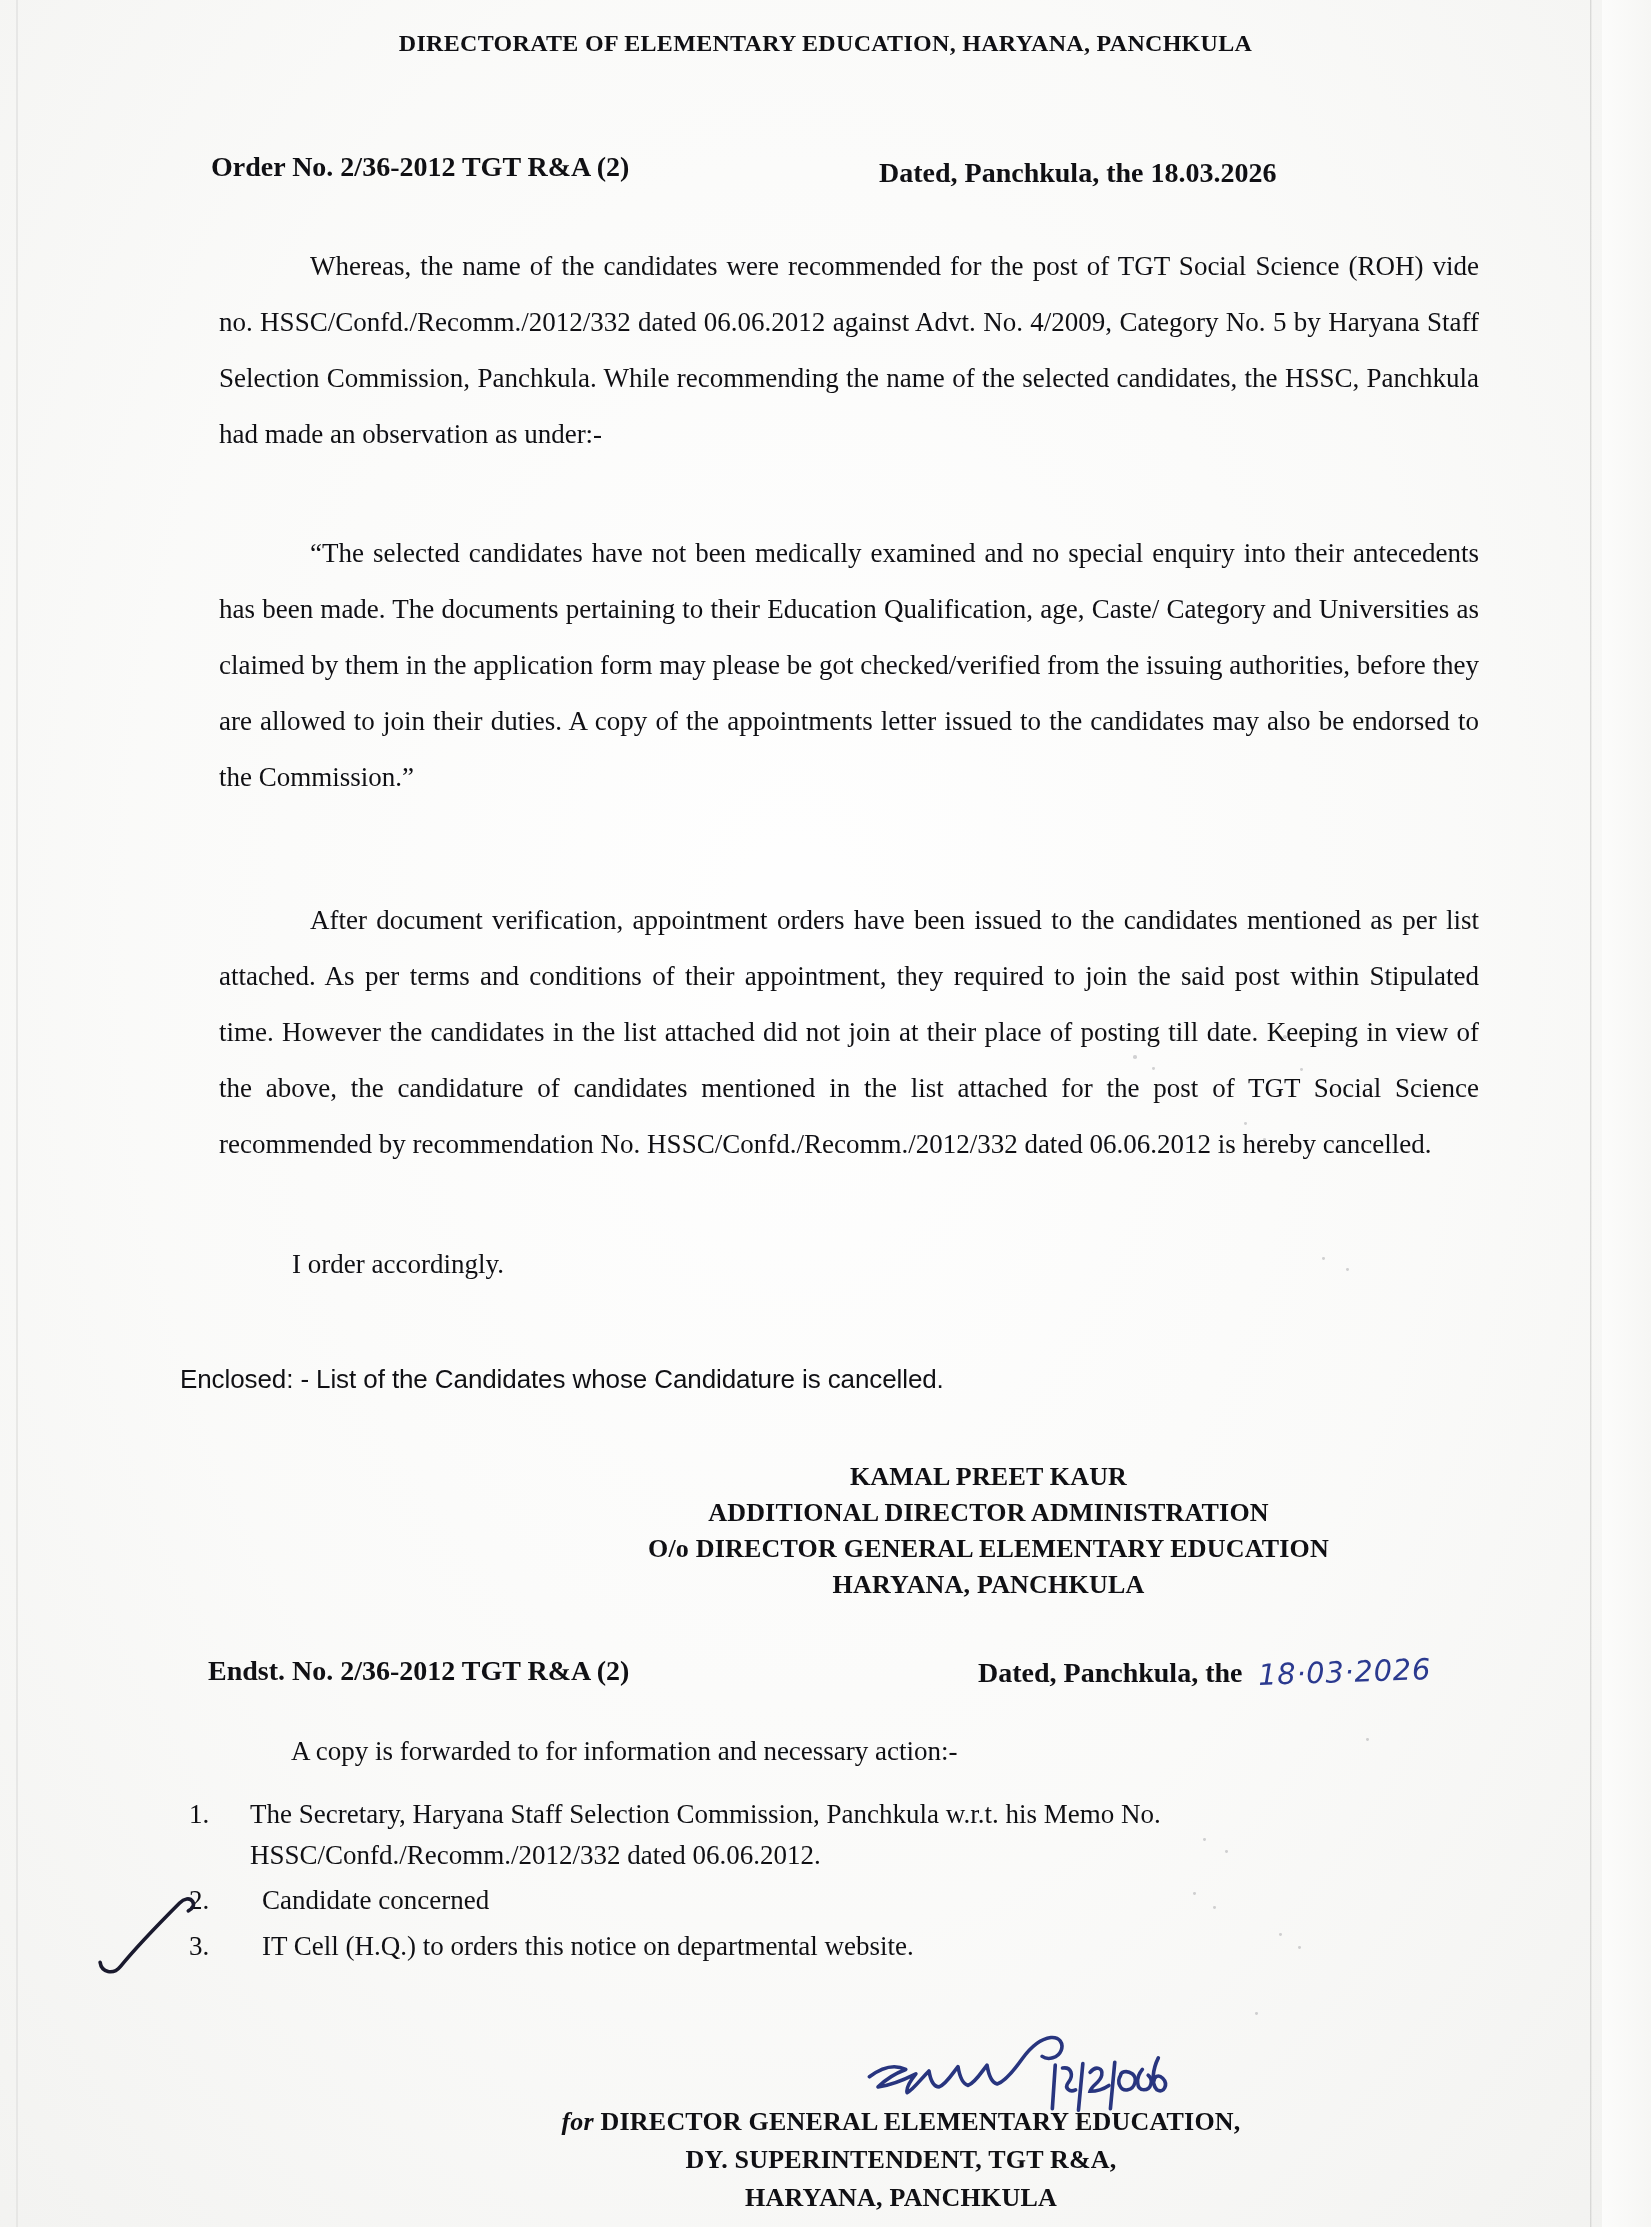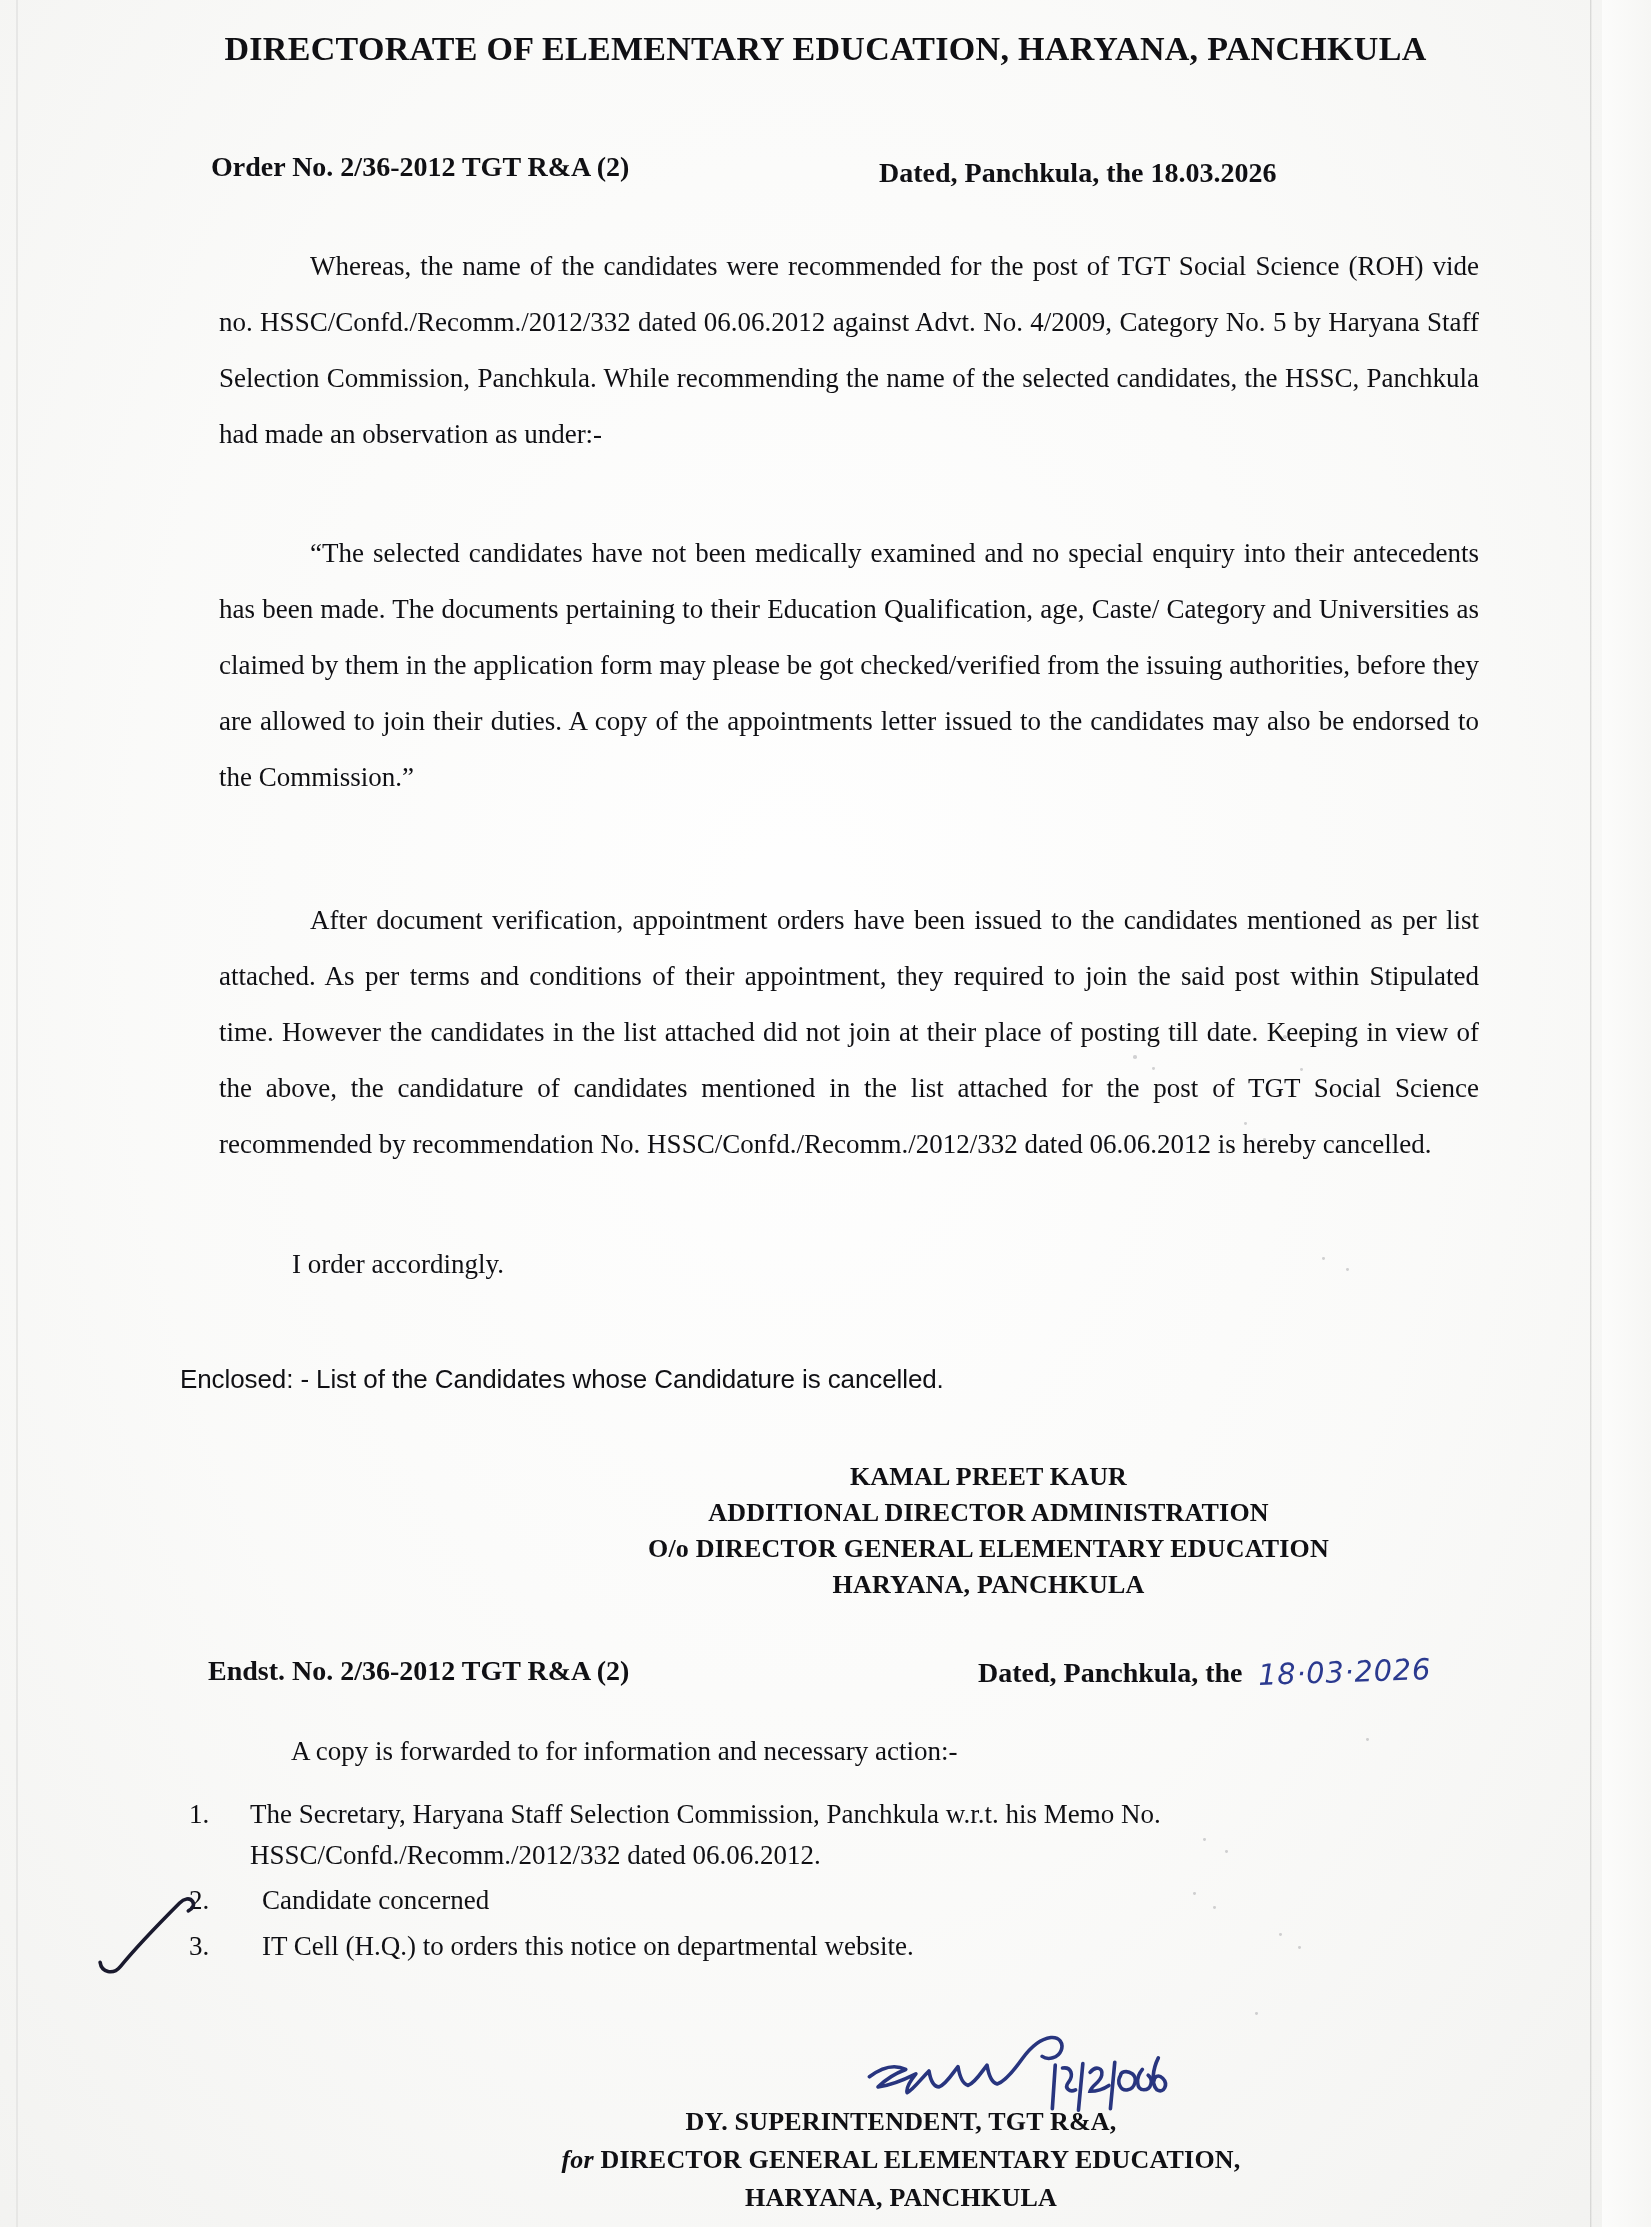--- a/index.html
+++ b/index.html
@@ -51,21 +51,21 @@
     background: rgba(228,228,226,0.8);
     pointer-events: none;
   }
 
   .doc-title {
     position: absolute;
     left: 208px;
     top: 28px;
     width: 1235px;
     text-align: center;
-    font-size: 34px;
+    font-size: 24px;
     font-weight: bold;
     line-height: 1.25;
     letter-spacing: 0.3px;
   }
 
   .order-row {
     position: absolute;
     left: 211px;
     top: 151px;
     width: 1279px;
@@ -297,22 +297,22 @@
     <path d="M 272 62 C 284 60, 288 72, 280 82 C 274 90, 282 96, 290 92" fill="none" stroke="#28357f" stroke-width="5" stroke-linecap="round"></path>
     <path d="M 300 56 L 294 120" fill="none" stroke="#28357f" stroke-width="5" stroke-linecap="round"></path>
     <path d="M 310 68 C 318 58, 328 62, 326 72 C 324 82, 312 86, 310 94 C 320 94, 330 90, 336 86" fill="none" stroke="#28357f" stroke-width="5" stroke-linecap="round"></path>
     <path d="M 344 54 L 338 118" fill="none" stroke="#28357f" stroke-width="5" stroke-linecap="round"></path>
     <path d="M 352 72 C 346 82, 352 94, 362 92 C 372 90, 376 76, 368 70 C 360 64, 352 68, 352 72 Z" fill="none" stroke="#28357f" stroke-width="5" stroke-linecap="round"></path>
     <path d="M 382 64 C 372 76, 374 92, 384 92 C 394 92, 398 78, 390 72" fill="none" stroke="#28357f" stroke-width="5" stroke-linecap="round"></path>
     <path d="M 404 48 C 396 64, 394 84, 402 92 C 412 98, 418 84, 410 76 C 404 70, 398 74, 398 80" fill="none" stroke="#28357f" stroke-width="5" stroke-linecap="round"></path>
   </svg>
 
   <div class="sigblock-2">
-    <div>DY. SUPERINTENDENT, TGT R&amp;A,</div>
     <div>
       <span class="for-word">for</span>
       <span>DIRECTOR GENERAL ELEMENTARY EDUCATION,</span>
     </div>
+    <div>DY. SUPERINTENDENT, TGT R&amp;A,</div>
     <div>HARYANA, PANCHKULA</div>
   </div>
 
 </div>
 
 
 </body></html>

